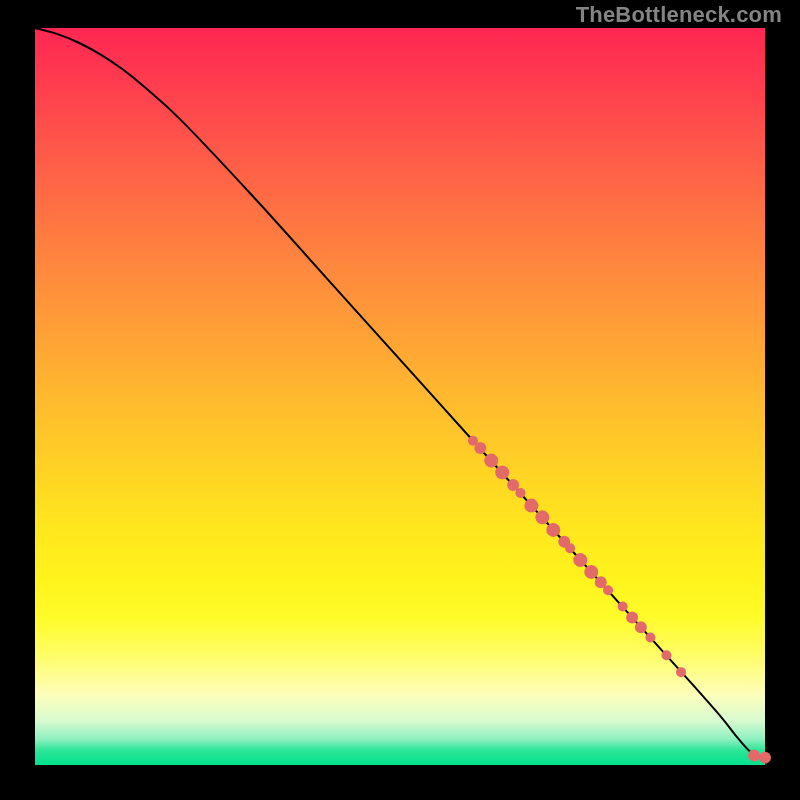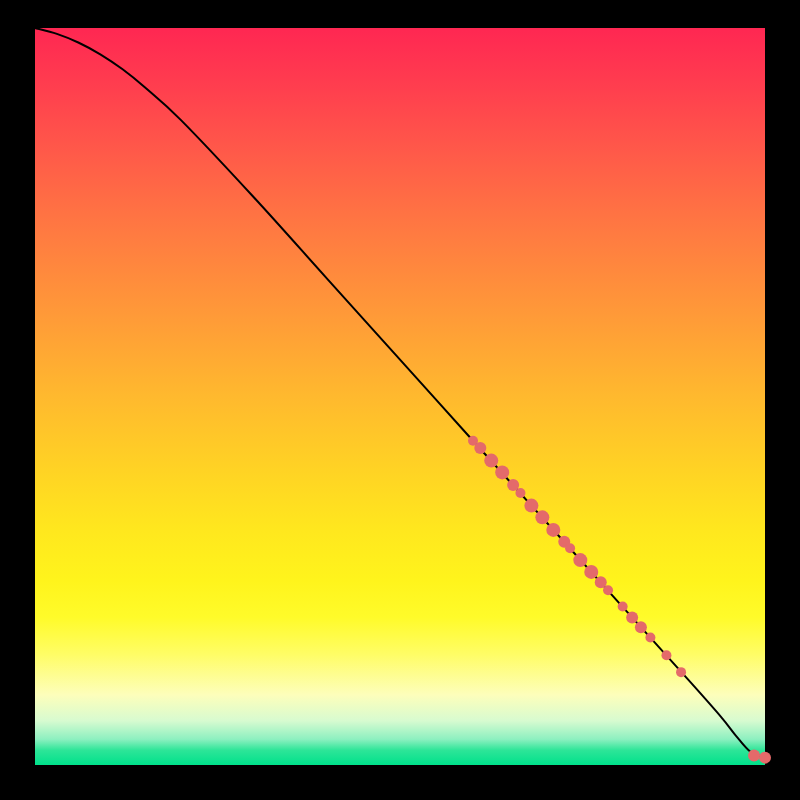--- a/index.html
+++ b/index.html
@@ -78,20 +78,21 @@
   .point {
     fill: #e46a6a;
     stroke: none;
   }
 </style>
 </head>
 <body>
 
 <div class="stage">
 
+  <div class="attribution">TheBottleneck.com</div>
 
   <div class="plot">
     <div class="gradient-fill"></div>
 
     <svg class="curve" viewBox="0 0 730 737" preserveAspectRatio="none">
       <path id="curvePath" class="curve-path" d="M 0.00 0.00 C 3.65 0.98, 14.60 3.44, 21.90 5.90 C 29.20 8.35, 36.50 11.30, 43.80 14.74 C 51.10 18.18, 58.40 22.11, 65.70 26.53 C 73.00 30.95, 80.30 35.87, 87.60 41.27 C 94.90 46.68, 99.77 50.48, 109.50 58.96 C 119.23 67.44, 127.75 73.70, 146.00 92.13 C 164.25 110.55, 194.67 143.10, 219.00 169.51 C 243.33 195.92, 267.67 223.56, 292.00 250.58 C 316.33 277.60, 340.67 304.63, 365.00 331.65 C 389.33 358.67, 413.67 385.70, 438.00 412.72 C 462.33 439.74, 486.67 466.77, 511.00 493.79 C 535.33 520.81, 559.67 547.84, 584.00 574.86 C 608.33 601.88, 639.97 636.89, 657.00 655.93 C 674.03 674.97, 678.90 680.50, 686.20 689.10 C 693.50 697.69, 695.93 701.75, 700.80 707.52 C 705.67 713.29, 710.53 720.05, 715.40 723.73 C 720.27 727.42, 727.57 728.65, 730.00 729.63"></path>
       <g id="pointsGroup">
           <circle cx="438.00" cy="412.72" r="5" class="point"></circle>
           <circle cx="445.30" cy="420.09" r="6" class="point"></circle>
           <circle cx="456.25" cy="432.62" r="7" class="point"></circle>

